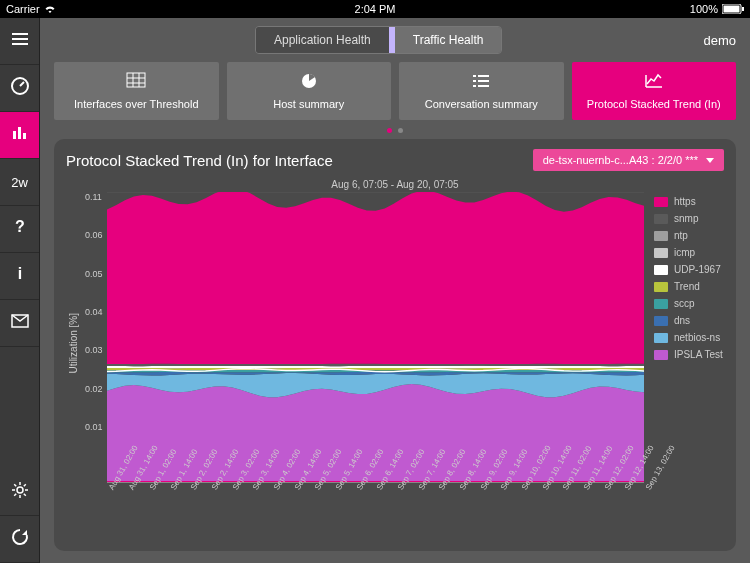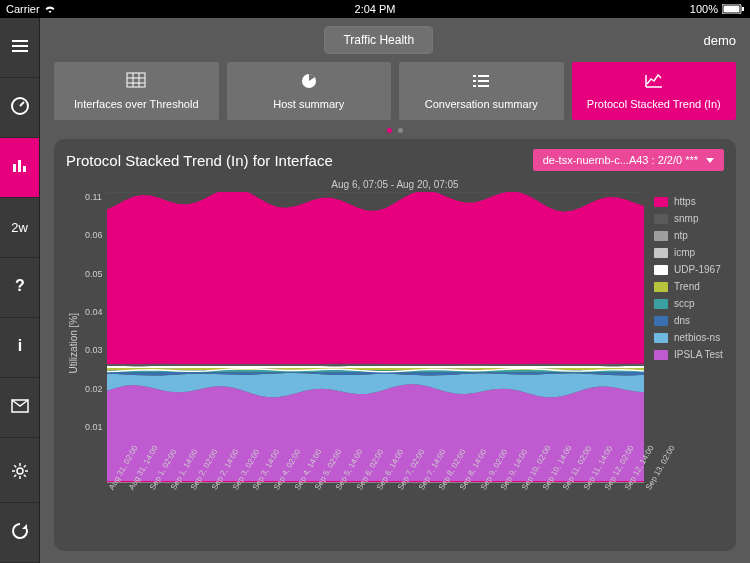--- a/index.html
+++ b/index.html
@@ -9,21 +9,21 @@
   .status-bar { height: 18px; background: #000; color: #fff; font-size: 11px; display: flex; align-items: center; padding: 0 6px; }
   .status-left { flex: 1; display: flex; align-items: center; gap: 4px; }
   .status-center { flex: 1; text-align: center; }
   .status-right { flex: 1; display: flex; justify-content: flex-end; align-items: center; gap: 4px; }
   .wifi-icon svg, .battery-icon svg { display: block; }
 
   .app { display: flex; height: 545px; }
 
   
   .sidebar { width: 40px; background: #3a3a3a; display: flex; flex-direction: column; border-right: 1px solid #222; }
-  .sidebar-item { height: 60px; display: flex; align-items: center; justify-content: center; color: #eee; cursor: pointer; border-bottom: 1px solid #2a2a2a; }
+  .sidebar-item { height: 47px; display: flex; align-items: center; justify-content: center; color: #eee; cursor: pointer; border-bottom: 1px solid #2a2a2a; }
   .sidebar-item.active { background: #e6007e; }
   .sidebar-item svg { width: 20px; height: 20px; fill: #fff; }
   .sidebar-text { font-size: 13px; color: #fff; font-weight: 500; }
   .sidebar-spacer { flex: 1; }
 
   
   .main { flex: 1; background: #5a5a5a; display: flex; flex-direction: column; }
 
   
   .header { display: flex; align-items: center; padding: 8px 14px; }
@@ -147,20 +147,21 @@
             <path d="M10 3a7 7 0 1 0 6.7 5" fill="none" stroke="#fff" stroke-width="2"></path>
             <path d="M17 3v5h-5z" fill="#fff"></path>
           </svg></span>
     </div>
   </div>
 
   <div class="main">
     <div class="header">
       <div class="seg-wrap">
         <div class="segmented">
+          <div class="seg-btn">Application Health</div>
           <div class="seg-btn active">Traffic Health</div>
         </div>
       </div>
       <div class="user-label">demo</div>
     </div>
 
     <div class="tiles">
       <div class="tile">
         <span><svg viewBox="0 0 20 18">
               <rect x="1" y="1" width="18" height="14" fill="none" stroke="#fff"></rect>

